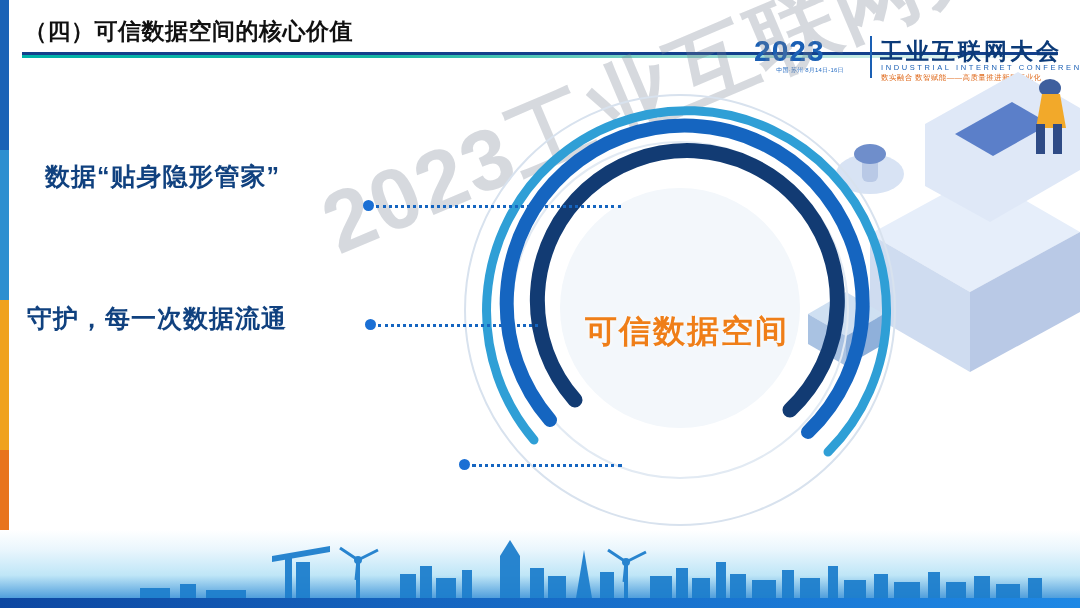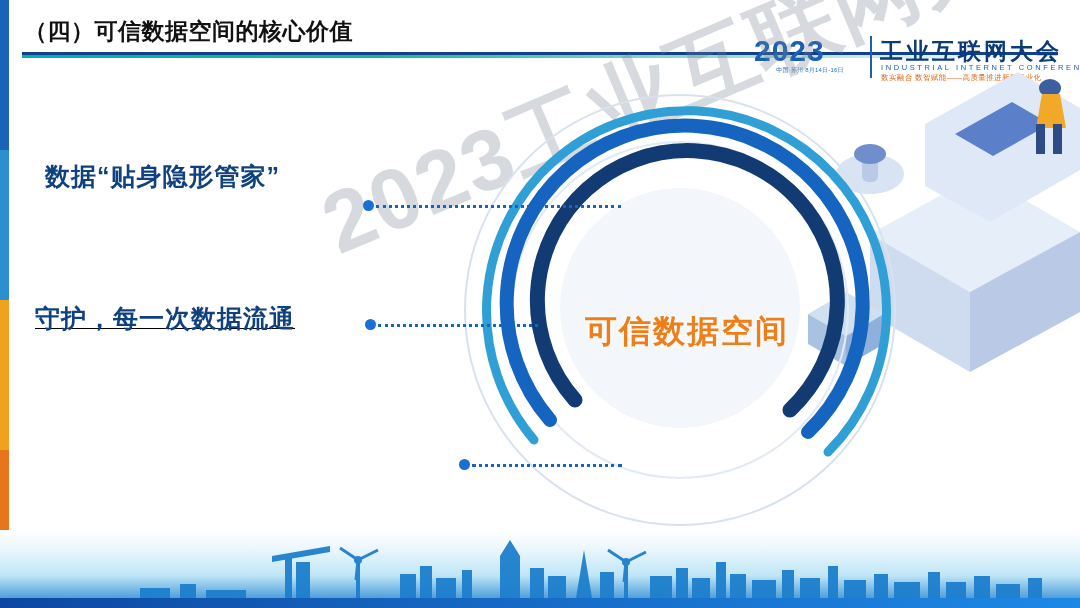--- a/index.html
+++ b/index.html
@@ -170,21 +170,21 @@
   </svg>
 
   <div class="big-label">可信数据空间</div>
 
   <div class="bullet" style="left:45px;top:160px;">
     <span class="txt">数据“贴身隐形管家”</span>
   </div>
   <div class="dot" style="left:363px;top:200px;"></div>
   <div class="leader" style="left:376px;top:205px;width:245px;"></div>
 
-  <div class="bullet" style="left:35px;top:302px;text-decoration:underline;">
+  <div class="bullet" style="left:27px;top:302px;">
     <span class="txt">守护，每一次数据流通</span>
   </div>
   <div class="dot" style="left:365px;top:319px;"></div>
   <div class="leader" style="left:378px;top:324px;width:160px;"></div>
 
   <div class="dot" style="left:459px;top:459px;"></div>
   <div class="leader" style="left:472px;top:464px;width:150px;"></div>
 
   <div class="band">
     <svg class="skyline" viewBox="0 0 1080 66" preserveAspectRatio="none">

